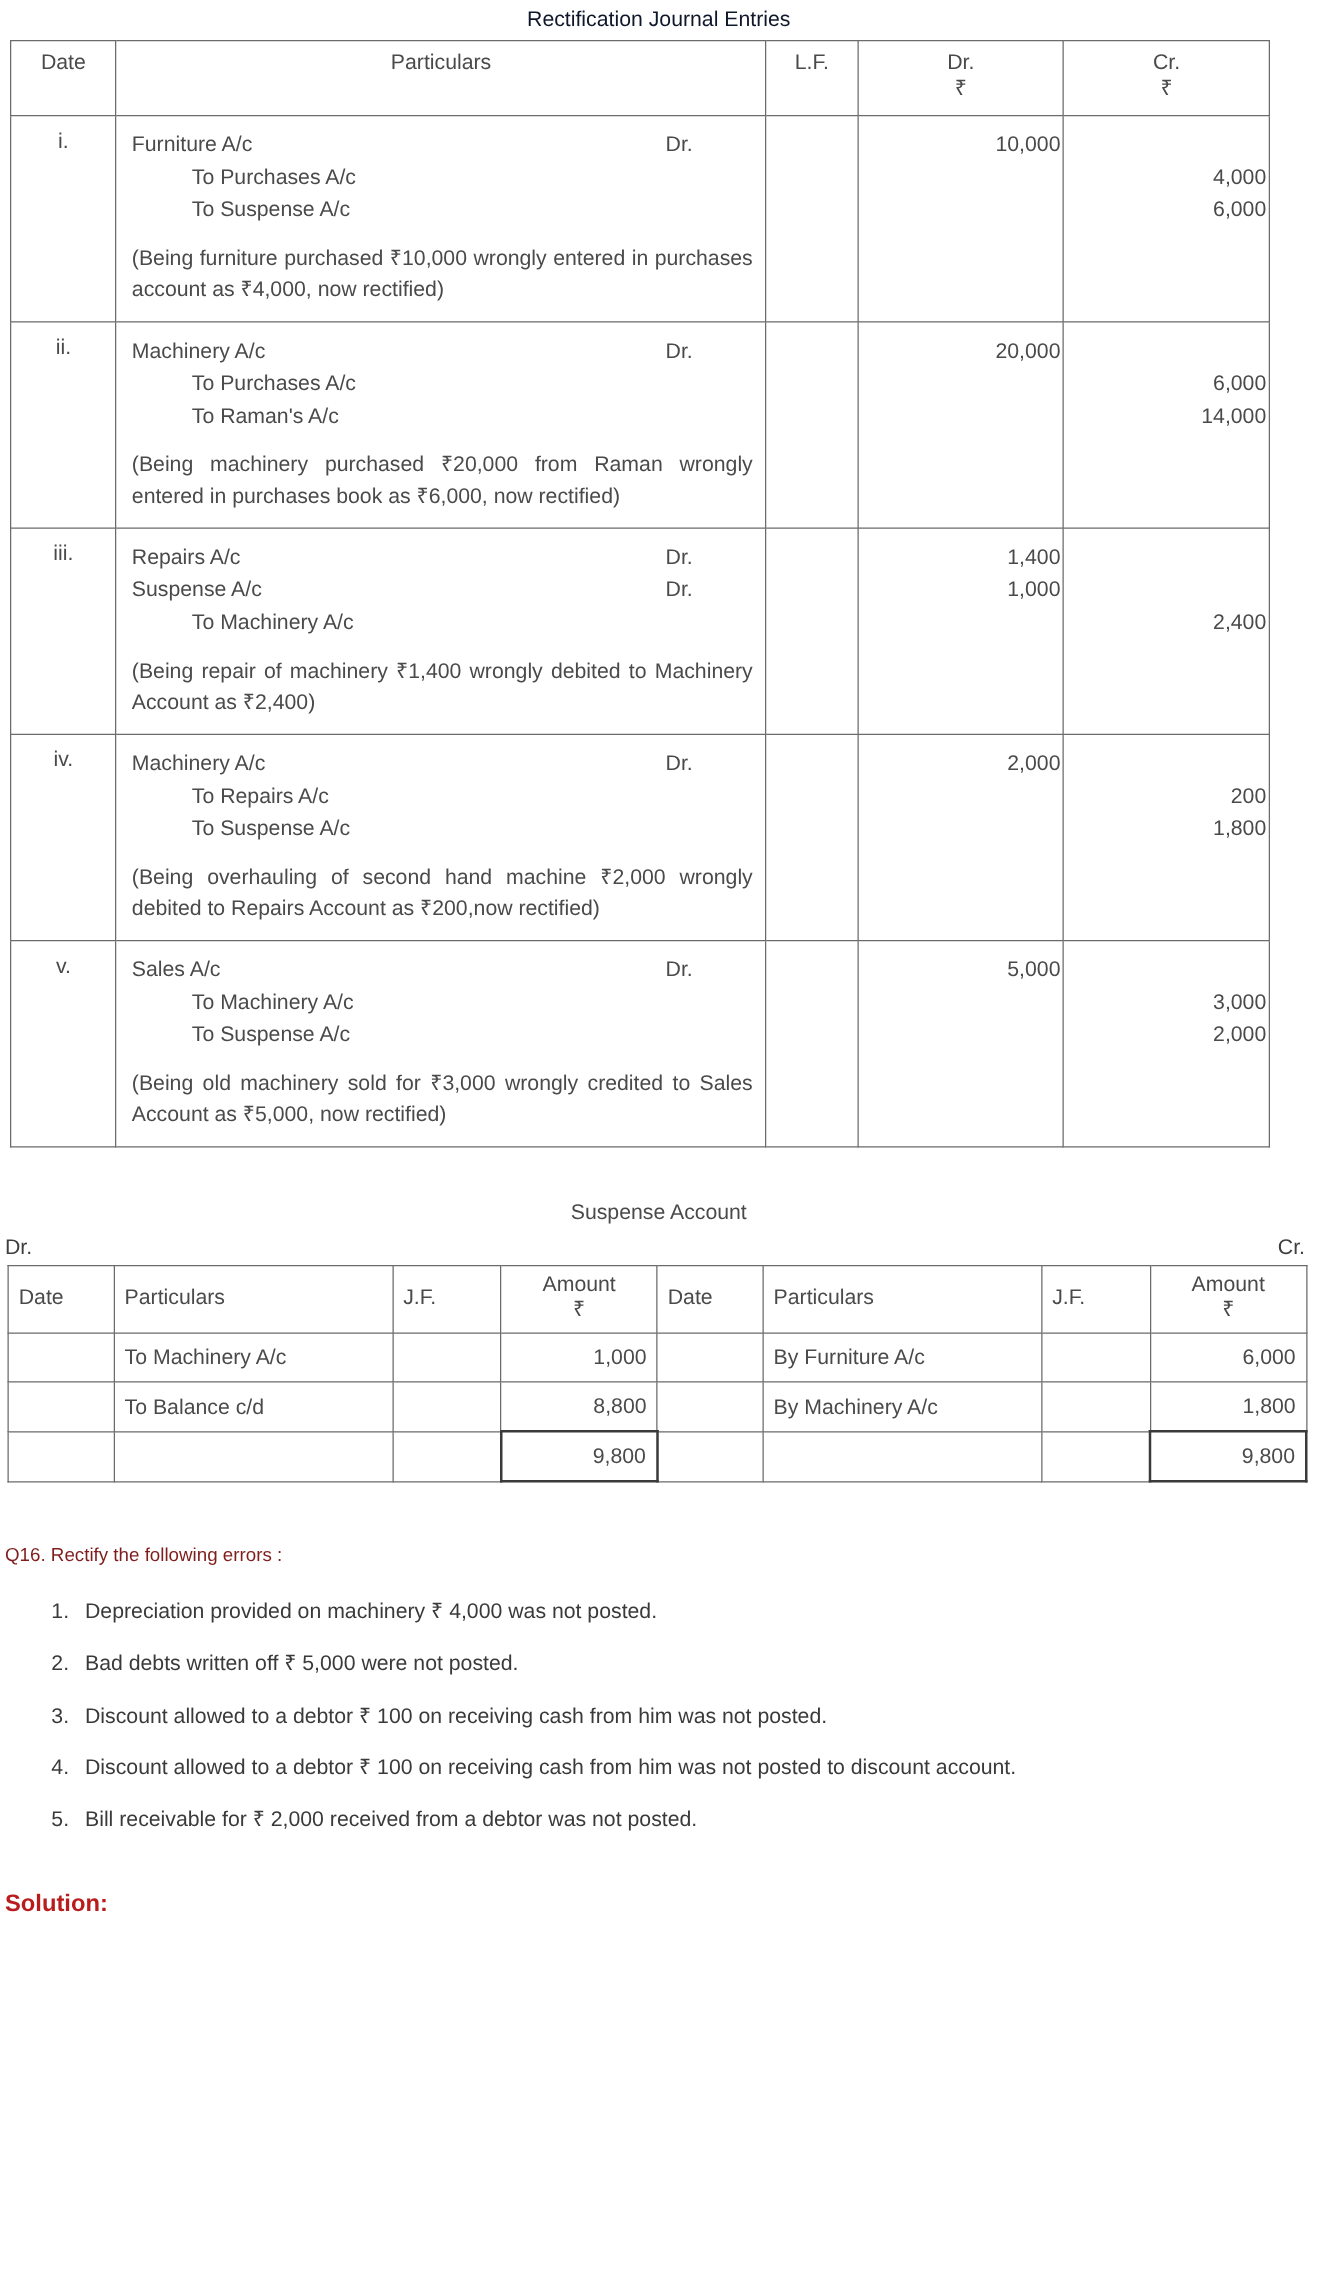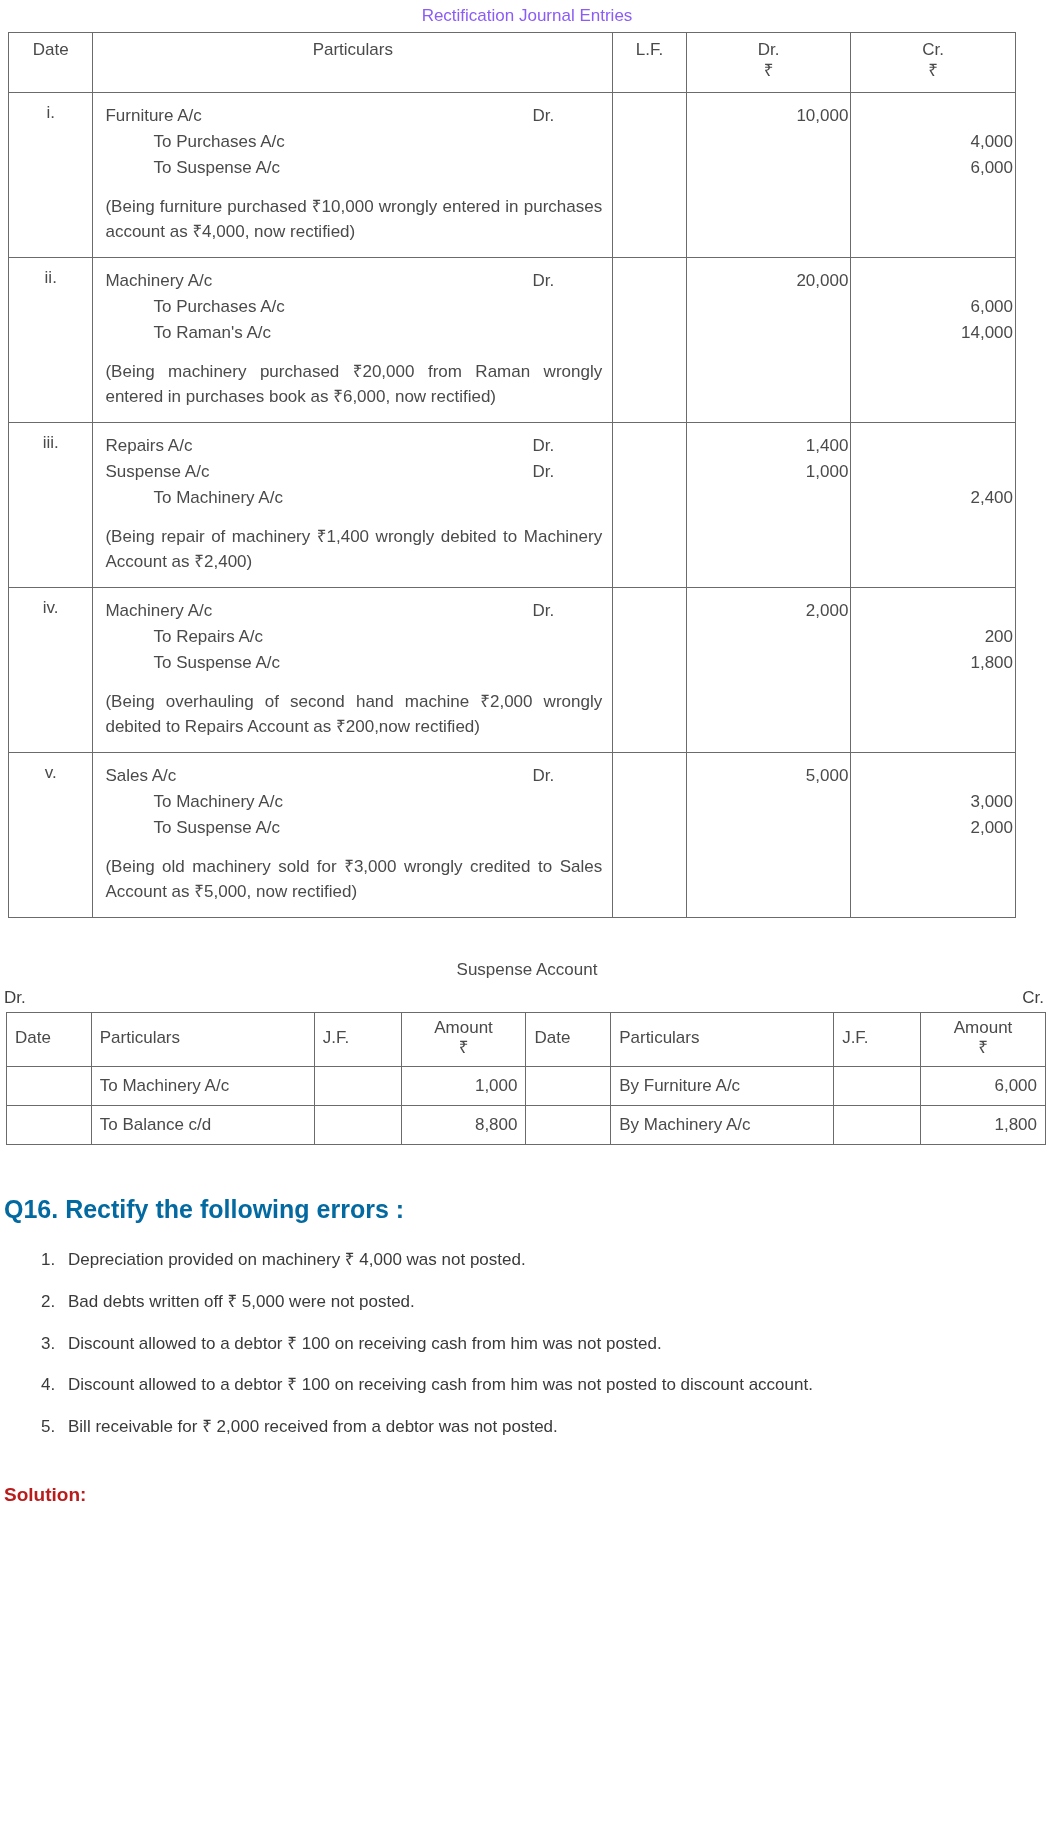--- a/index.html
+++ b/index.html
@@ -17,21 +17,21 @@
   .page {
     width: 1054px;
     box-sizing: border-box;
     padding: 0;
   }
 
   
   .caption-center {
     text-align: center;
     font-size: 17px;
-    color: #8b5cf6;
+    color: #0f172a;
     padding: 6px 0 6px 0;
   }
   table.journal {
     border-collapse: collapse;
     width: 1008px;
     margin: 0 0 0 8px;
     table-layout: fixed;
   }
   table.journal th, table.journal td {
     border: 1px solid #6b6b6b;
@@ -128,23 +128,23 @@
   .total-cell {
     border-top: 2px solid #3a3a3a !important;
     border-bottom: 2px solid #3a3a3a !important;
     border-left: 2px solid #3a3a3a !important;
     border-right: 2px solid #3a3a3a !important;
   }
 
   
   .qblock { margin: 50px 0 0 4px; }
   .qtitle {
-    font-size: 25px;
-    font-weight: bold;
-    color: #0369a1;
+    font-size: 15px;
+    font-weight: normal;
+    color: #7f1d1d;
   }
   ol.qlist {
     margin: 24px 0 0 0;
     padding-left: 56px;
     font-size: 17px;
     color: #3a3a3a;
   }
   ol.qlist li {
     margin-bottom: 17px;
     line-height: 1.45;
@@ -336,20 +336,30 @@
           <tr>
             <td></td>
             <td>To Balance c/d</td>
             <td></td>
             <td class="num">8,800</td>
             <td></td>
             <td>By Machinery A/c</td>
             <td></td>
             <td class="num">1,800</td>
           </tr>
+          <tr>
+            <td></td>
+            <td></td>
+            <td></td>
+            <td class="num total-cell">9,800</td>
+            <td></td>
+            <td></td>
+            <td></td>
+            <td class="num total-cell">9,800</td>
+          </tr>
         </tbody>
     </table>
   </div>
 
   <div class="qblock">
     <div class="qtitle">Q16. Rectify the following errors :</div>
     <ol class="qlist">
         <li>Depreciation provided on machinery ₹ 4,000 was not posted.</li>
         <li>Bad debts written off ₹ 5,000 were not posted.</li>
         <li>Discount allowed to a debtor ₹ 100 on receiving cash from him was not posted.</li>

